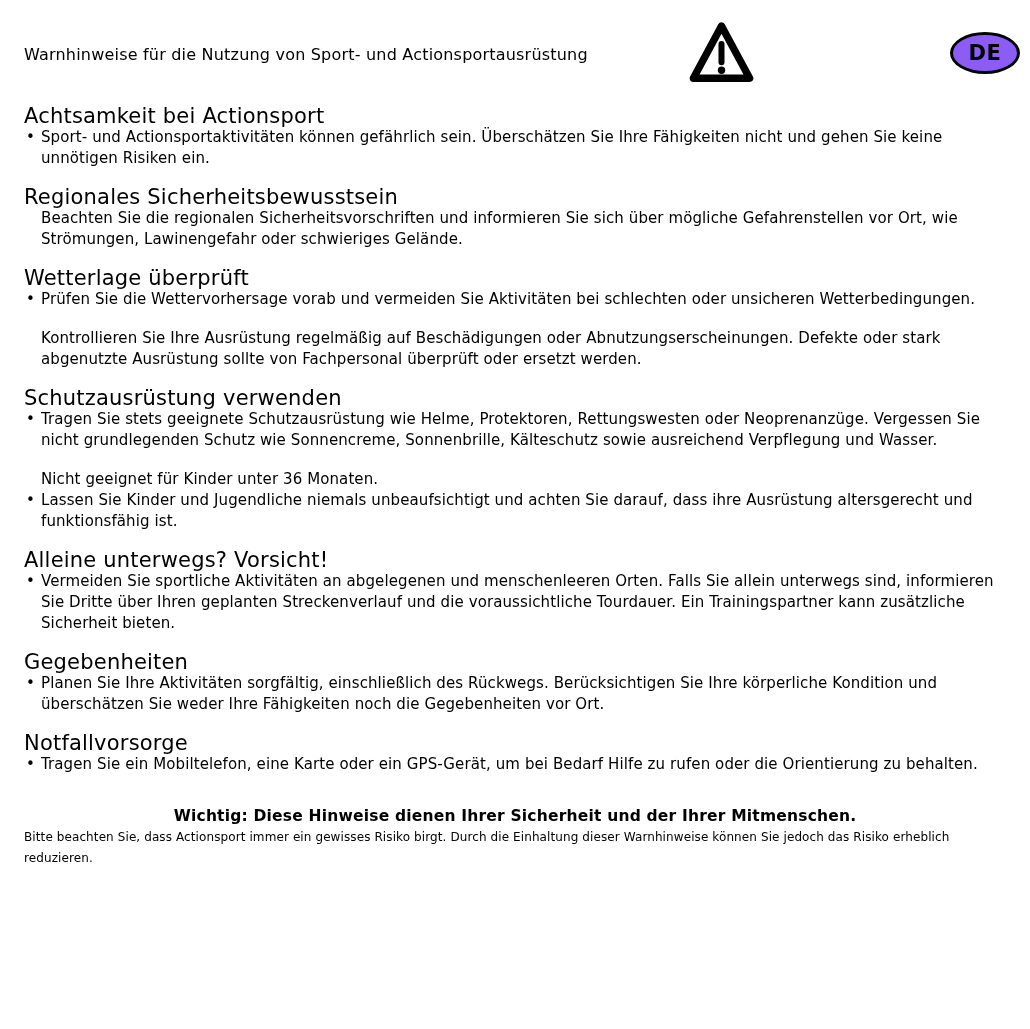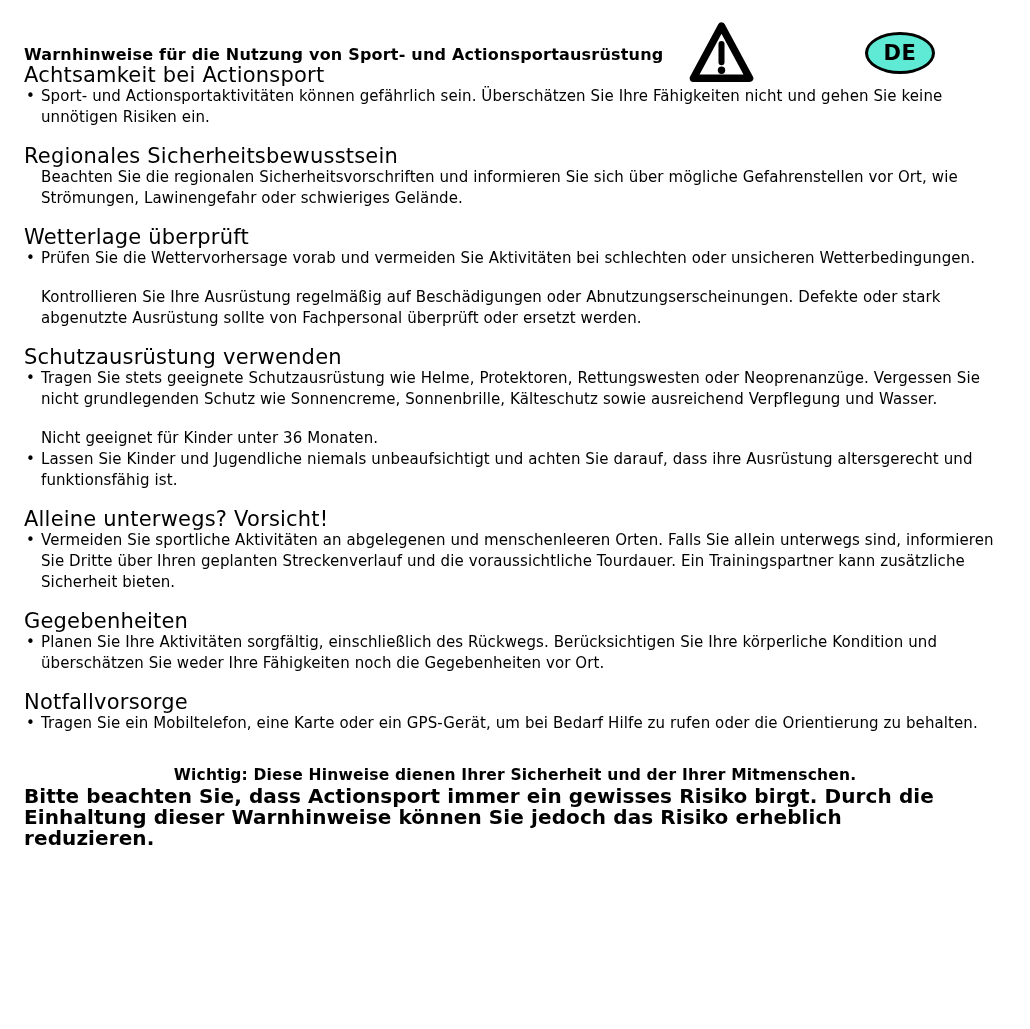--- a/index.html
+++ b/index.html
@@ -12,47 +12,48 @@
     overflow: hidden;
   }
   .page {
     position: relative;
     width: 1030px;
     height: 1029px;
     padding: 44px 24px 0 24px;
   }
   .doc-title {
     font-size: 16px;
-    font-weight: bold;
+    font-weight: normal;
     line-height: 21px;
     max-width: 665px;
     letter-spacing: 0.2px;
+    margin-bottom: 41px;
   }
   .warning-triangle {
     position: absolute;
     left: 688px;
     top: 20px;
     width: 67px;
     height: 67px;
   }
   .lang-badge {
     position: absolute;
-    left: 865px;
+    left: 950px;
     top: 32px;
     width: 70px;
     height: 42px;
     border: 3.5px solid #000;
     border-radius: 50%;
     display: flex;
     align-items: center;
     justify-content: center;
     font-size: 21px;
     font-weight: bold;
     letter-spacing: 0.5px;
-    background: #5eead4;
+    background: #8b5cf6;
   }
   .section { margin-bottom: 18px; }
   .section-heading {
     font-size: 21px;
     font-weight: normal;
     line-height: 21px;
     letter-spacing: 0.2px;
   }
   .item {
     position: relative;
@@ -69,25 +70,24 @@
   }
   .footer { margin-top: 31px; }
   .footer-bold {
     font-size: 15.5px;
     font-weight: bold;
     line-height: 21px;
     letter-spacing: 0.2px;
     text-align: center;
   }
   .footer-text {
-    font-size: 20px;
+    font-size: 12px;
     line-height: 21px;
     max-width: 940px;
     letter-spacing: 0.1px;
-    font-weight: bold;
   }
 </style>
 </head>
 <body>
 
 <div class="page">
 
   <div class="doc-title">Warnhinweise für die Nutzung von Sport- und Actionsportausrüstung</div>
 
   <svg class="warning-triangle" viewBox="0 0 100 100" aria-hidden="true">

